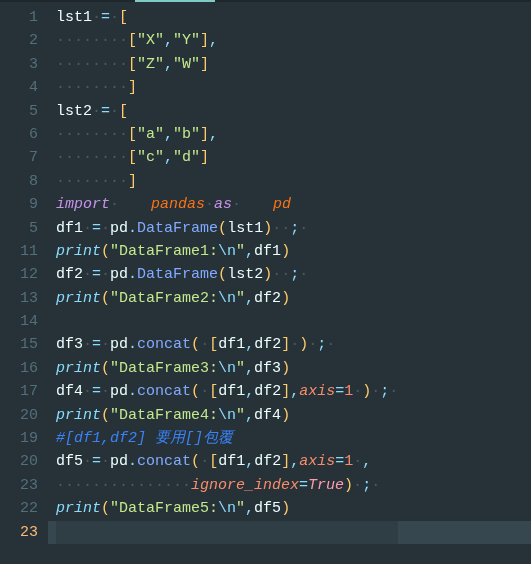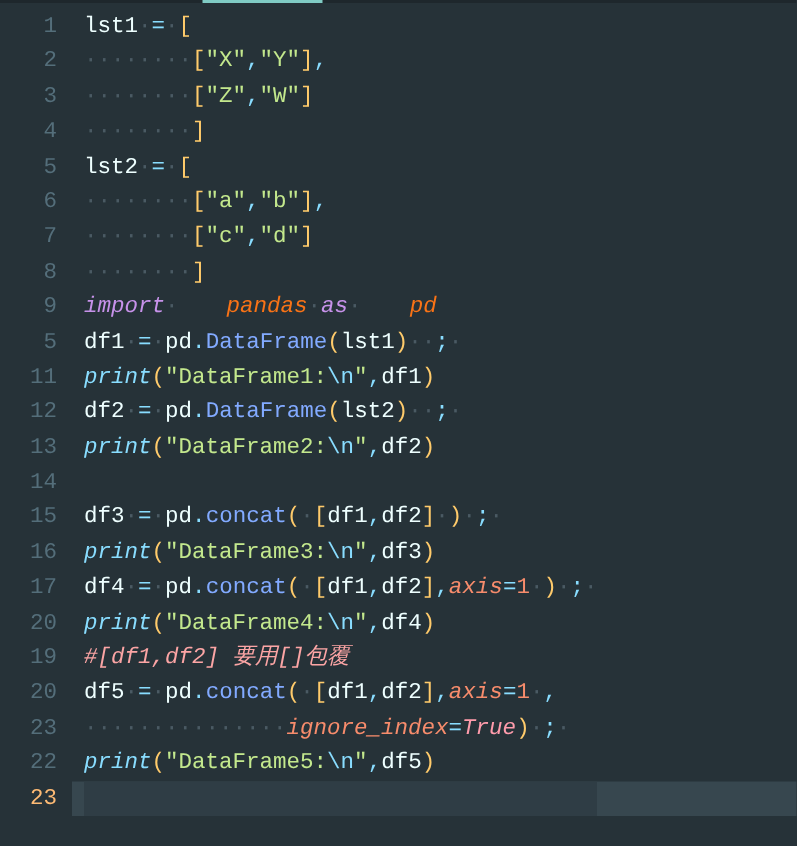--- a/index.html
+++ b/index.html
@@ -48,21 +48,21 @@
   .mod { color: #f97316; font-style: italic; margin-left: 32px; }
   .fn  { color: #82aaff; }
   .fnbi{ color: #89ddff; font-style: italic; }
   .str { color: #c3e88d; }
   .esc { color: #89ddff; }
   .num2{ color: #f78c6c; }
   .id  { color: #eeffff; }
   .op  { color: #89ddff; }
   .pun { color: #89ddff; }
   .brk { color: #ffcb6b; }
-  .com { color: #fca5a5; font-style: italic; }
+  .com { color: #3b82f6; font-style: italic; }
   .bool{ color: #ff9cac; font-style: italic;}
   .kwarg { color: #f78c6c; font-style: italic;}
 
   .line.current {
     background: #2f3d45;
   }
   .line.current::before {
     content: "";
     position: absolute;
     left: -8px;

